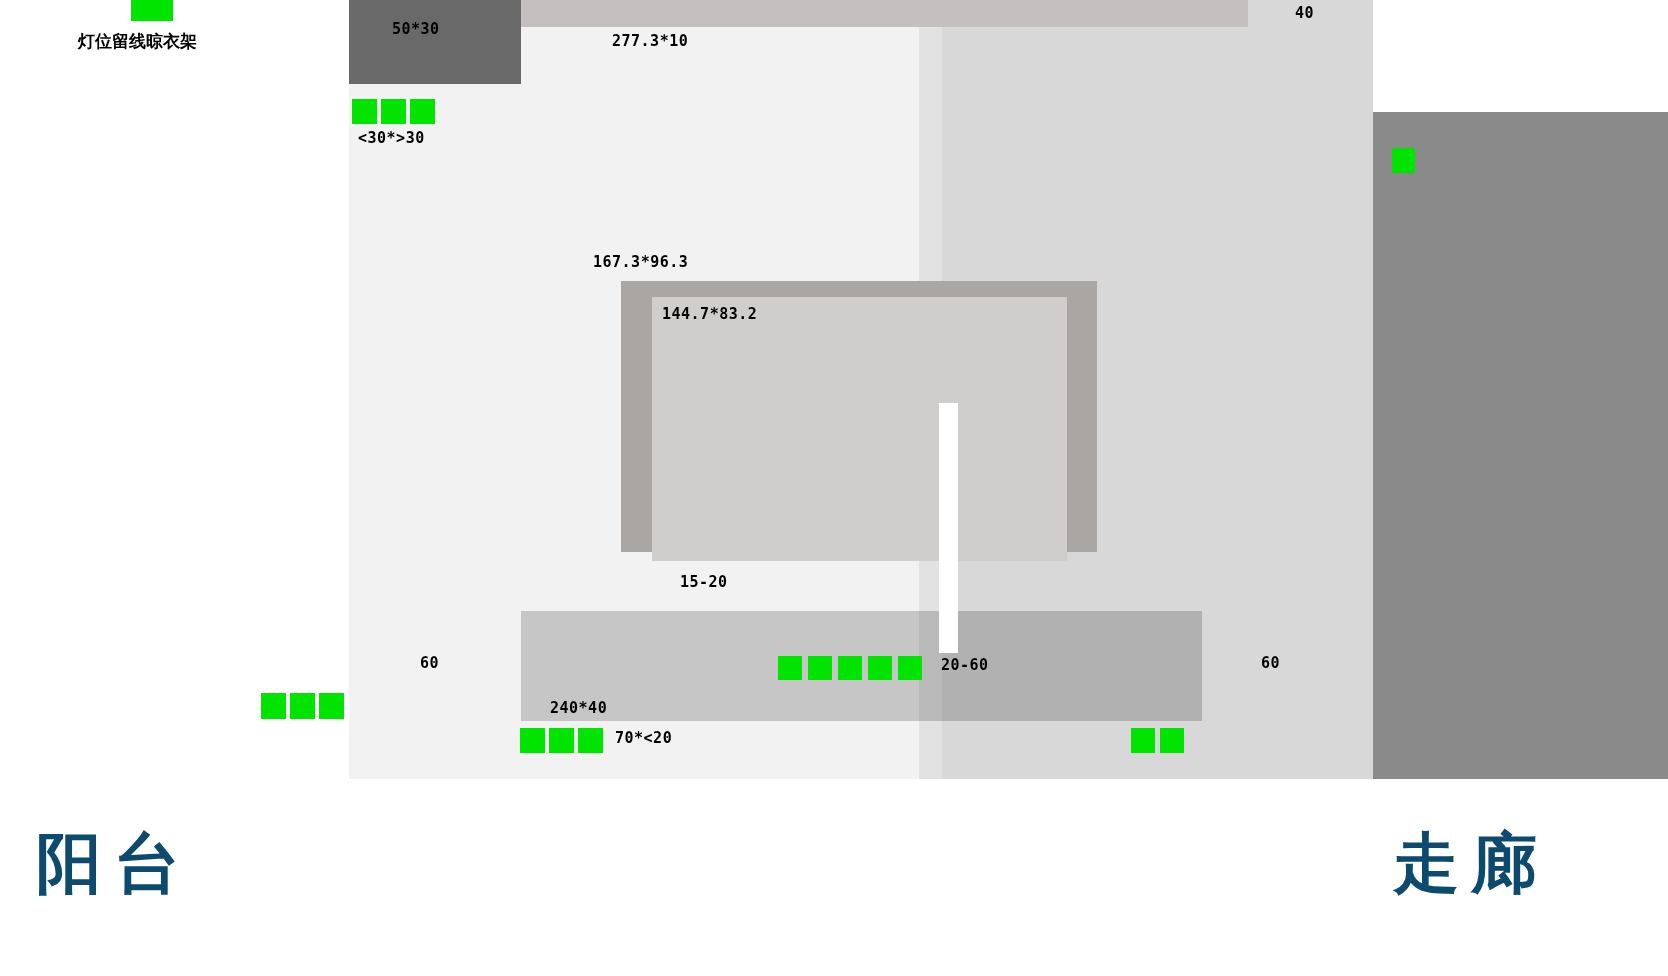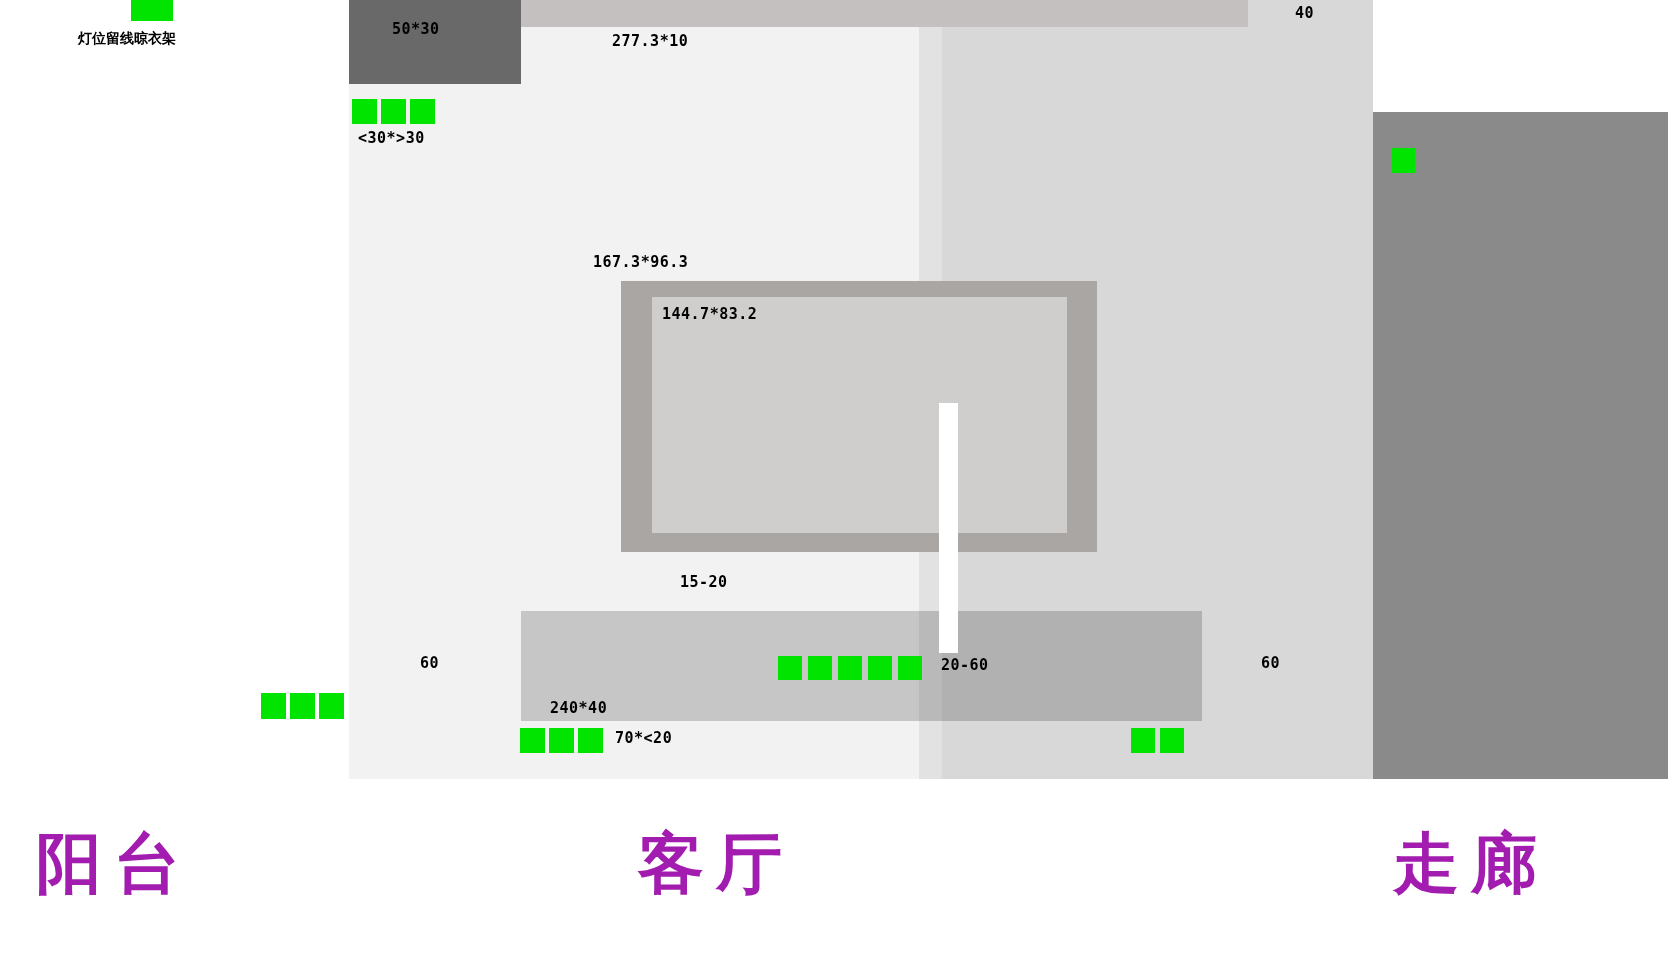--- a/index.html
+++ b/index.html
@@ -20,21 +20,21 @@
   
   .region-living   { left: 349px; top: 0; width: 570px; height: 779px; background: var(--living-bg, #f2f2f2); }
   .region-strip    { left: 919px; top: 0; width: 23px;  height: 779px; background: var(--strip-bg, #e2e2e2); }
   .region-right    { left: 942px; top: 0; width: 431px; height: 779px; background: var(--right-zone-bg, #d8d8d8); }
   .region-corridor { left: 1373px; top: 112px; width: 295px; height: 667px; background: var(--corridor-bg, #8a8a8a); }
 
   
   .cabinet    { left: 349px; top: 0; width: 172px; height: 84px; background: var(--cabinet, #696969); }
   .beam-bar   { left: 473px; top: 0; width: 775px; height: 27px; background: var(--beam, #c4c0bf); }
   .tv-outer   { left: 621px; top: 281px; width: 476px; height: 271px; background: var(--tv-frame, #aaa6a3); }
-  .tv-screen  { left: 31px; top: 16px; width: 415px; height: 236px; background: var(--tv-screen, #d0cecd); }
+  .tv-screen  { left: 31px; top: 16px; width: 415px; height: 264px; background: var(--tv-screen, #d0cecd); }
   .stand-bar  { left: 939px; top: 403px; width: 19px; height: 250px; background: var(--stand-bar, #ffffff); }
   .sofa-wall  { left: 521px; top: 611px; width: 681px; height: 110px; background: var(--sofa-overlay, rgba(0,0,0,0.18)); }
   .rack-light { left: 131px; top: 0; width: 42px; height: 21px; background: var(--light-green, #00e400); }
   .corridor-light { left: 1392px; top: 148px; width: 23px; height: 25px; background: var(--light-green, #00e400); }
 
   
   .sq-row { display: flex; }
   .sq { background: var(--light-green, #00e400); }
   .row-top      { left: 352px; top: 99px;  gap: 4px; }
   .row-top .sq      { width: 25px; height: 25px; }
@@ -68,32 +68,32 @@
   .lbl-60l      { left: 420px;  top: 655px; }
   .lbl-60r      { left: 1261px; top: 655px; }
   .lbl-2060     { left: 941px;  top: 657px; }
   .lbl-24040    { left: 550px;  top: 690px; margin-top: 10px; }
   .lbl-7020     { left: 615px;  top: 730px; }
 
   
   .note {
     font-family: "DejaVu Sans", sans-serif;
     font-weight: bold;
-    font-size: 14px;
+    font-size: 17px;
     color: #000000;
     white-space: nowrap;
   }
   .note-rack { left: 78px; top: 30px; }
   .room-label {
     font-family: "Liberation Serif", "DejaVu Serif", serif;
     font-weight: bold;
     font-size: 66px;
     line-height: 74px;
     letter-spacing: 12px;
-    color: #a21caf;
+    color: #0c4a6e;
     white-space: nowrap;
   }
   .room-balcony  { left: 36px;   top: 827px; }
   .room-living   { left: 638px;  top: 827px; }
   .room-corridor { left: 1393px; top: 827px; }
 </style>
 </head>
 <body>
 
 <div id="canvas">
@@ -159,16 +159,15 @@
   <div class="abs dim lbl-7020">70*&lt;20</div>
 
   <div class="abs sq-row row-pair">
     <div class="sq"></div>
     <div class="sq"></div>
   </div>
 
   <div class="abs corridor-light"></div>
 
   <div class="abs room-label room-balcony">阳台</div>
-  <div class="abs room-label room-living">客厅</div>
   <div class="abs room-label room-corridor">走廊</div>
 
 </div>
 
 </body></html>

